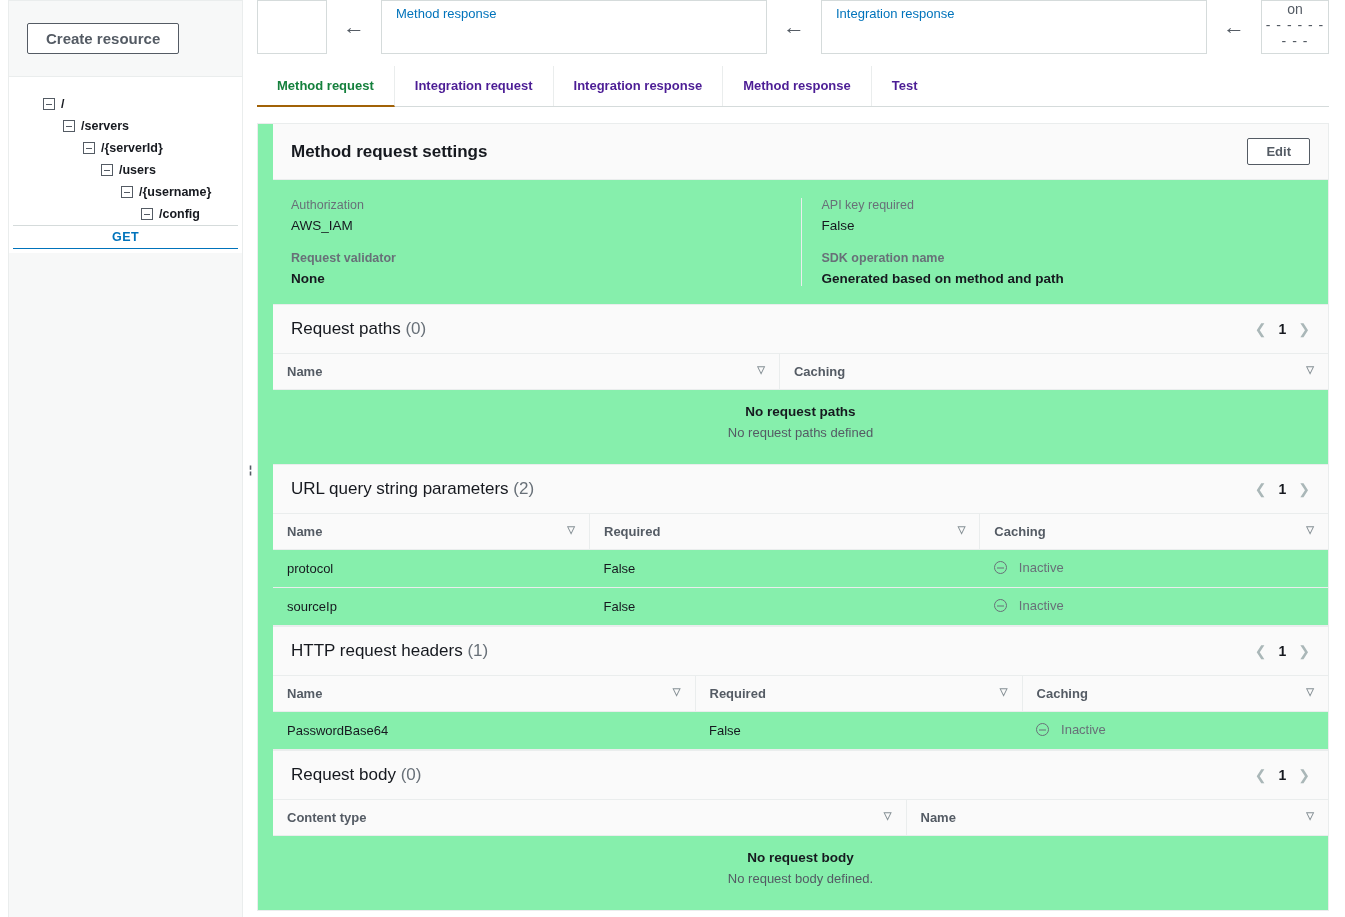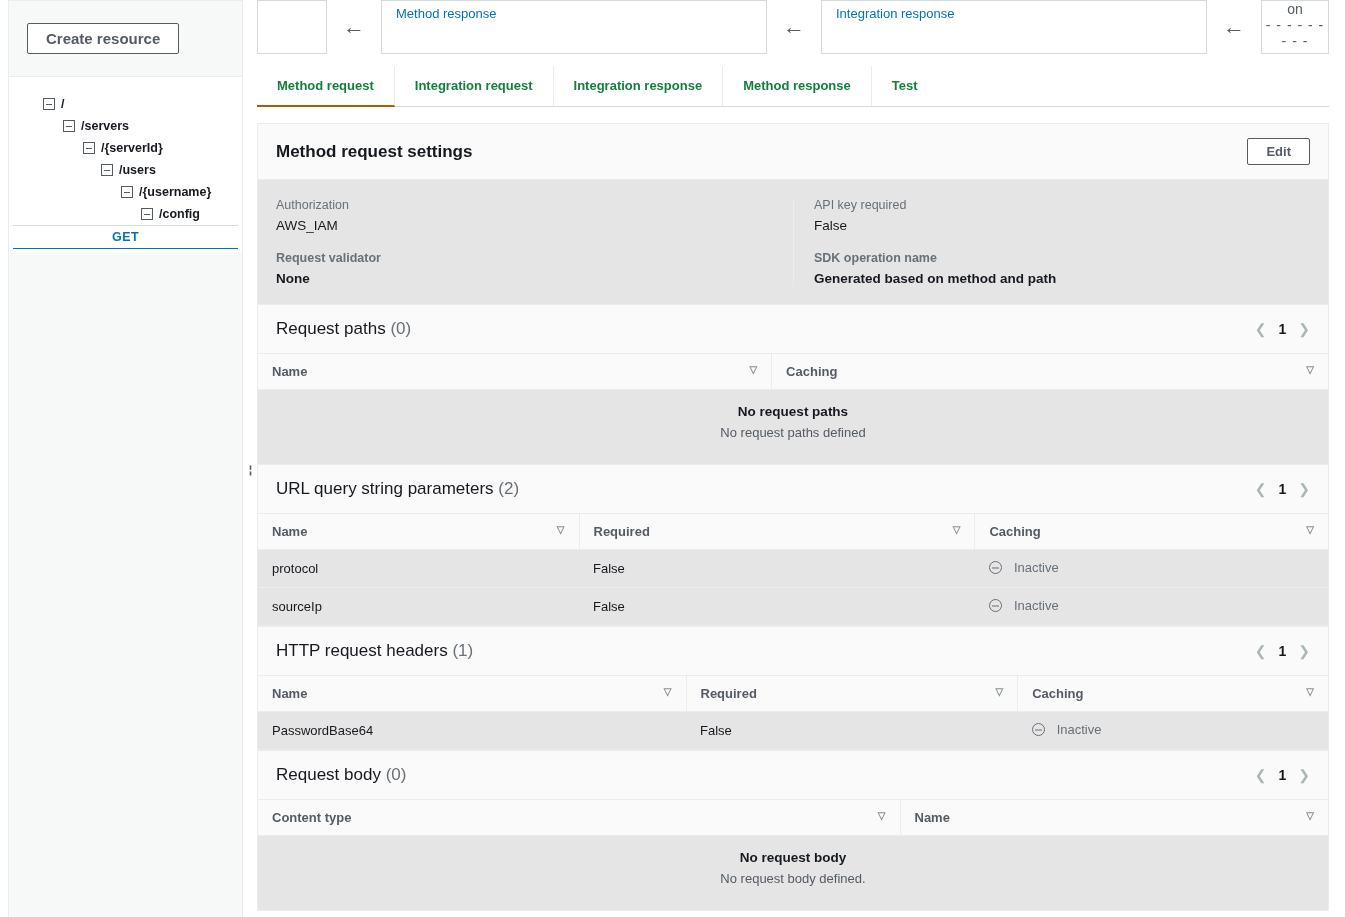--- a/index.html
+++ b/index.html
@@ -131,34 +131,35 @@
   .on-box .dash { letter-spacing: 1px; }
   .tabs {
     border-bottom: 1px solid #d5dbdb;
     display: flex;
     margin-top: 12px;
   }
   .tab {
     padding: 12px 20px;
     font-size: 13px;
     font-weight: 700;
-    color: #15803d;
+    color: #4c1d95;
     border-right: 1px solid #eaeded;
     cursor: pointer;
   }
   .tab:last-child{ border-right:none; }
   .tab.active {
     color: #15803d;
     border-bottom: 2px solid #a16207;
     margin-bottom: -1px;
   }
   .panel {
     border: 1px solid #eaeded;
     margin-top: 16px;
-    background: #e5e5e5;
+    background: #86efac;
+    padding-left: 15px;
   }
   .panel-head {
     display: flex;
     align-items: center;
     justify-content: space-between;
     padding: 14px 18px;
     background: #fafafa;
     border-bottom: 1px solid #eaeded;
   }
   .panel-head h2 {

